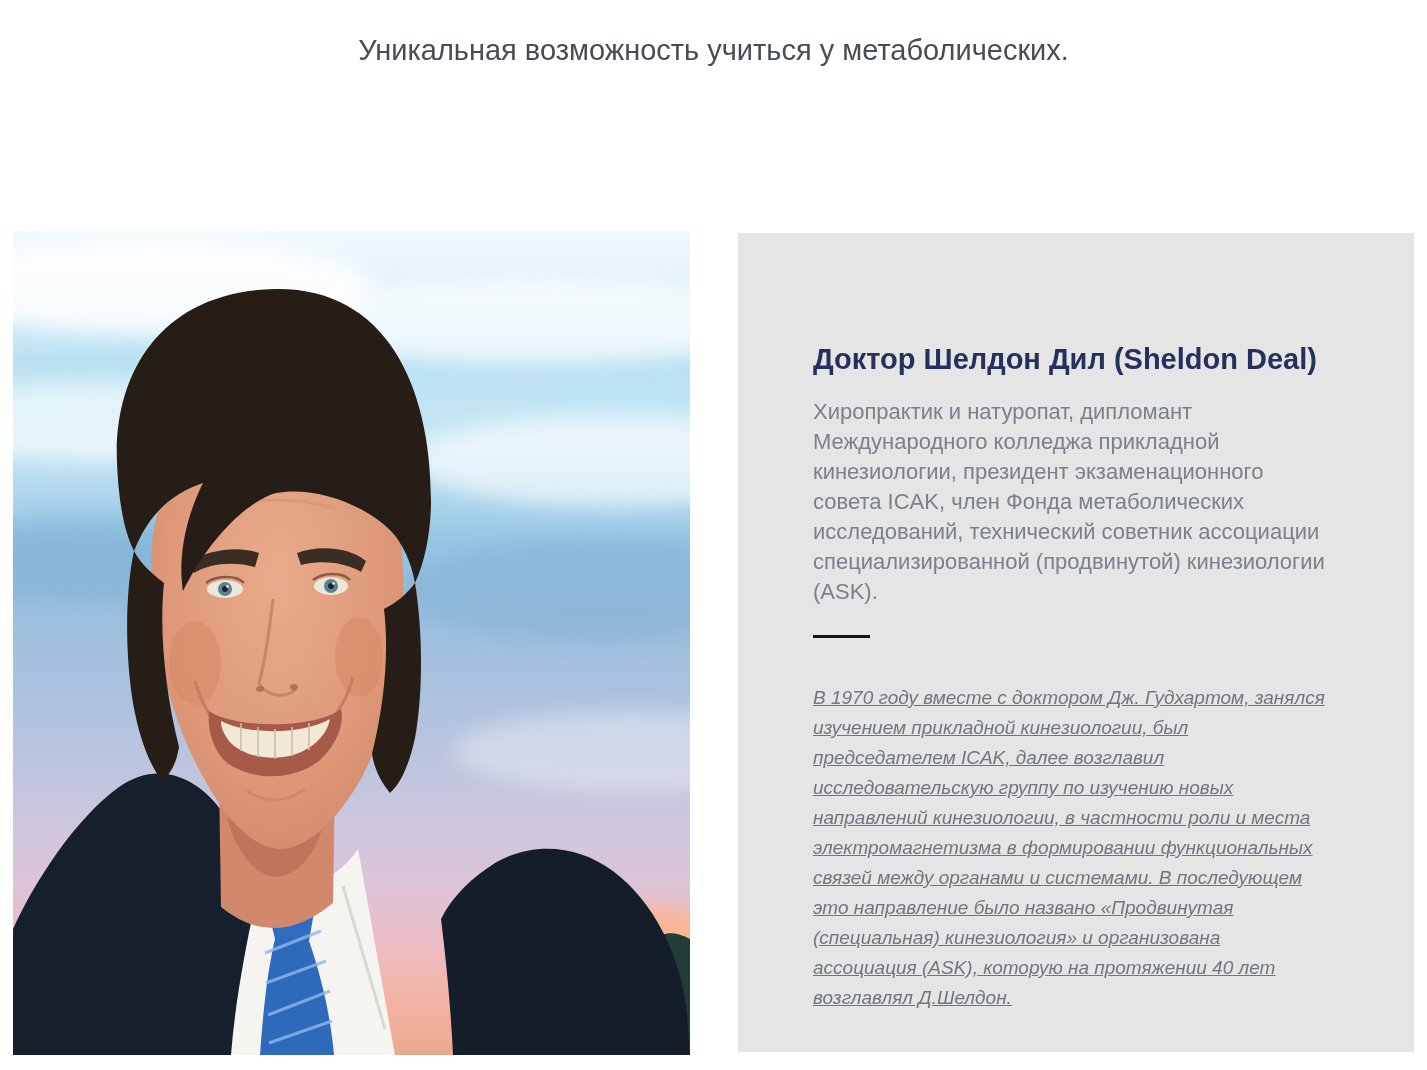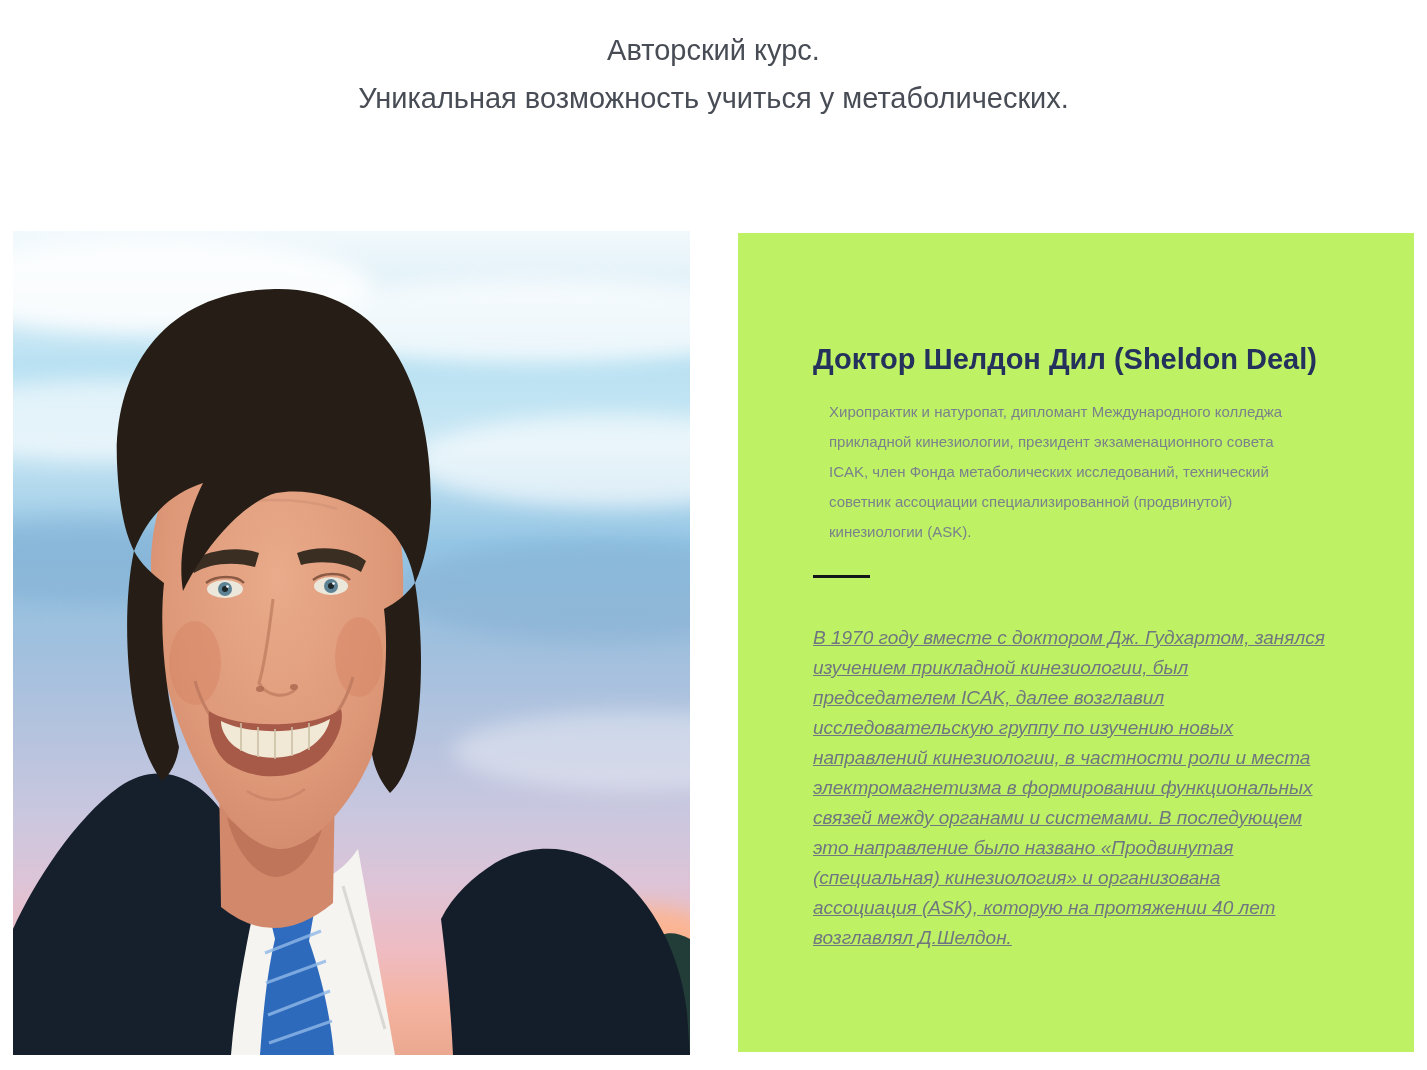--- a/index.html
+++ b/index.html
@@ -6,33 +6,32 @@
   body{font-family:"Liberation Sans", sans-serif;}
   .page{position:relative;width:1427px;height:1070px;background:#ffffff;overflow:hidden;}
 
   .intro{position:absolute;top:26px;left:0;width:100%;text-align:center;
          color:#474c55;font-size:29px;line-height:48px;font-weight:400;}
 
   .photo-figure{position:absolute;left:13px;top:231px;width:677px;height:824px;margin:0;}
   .photo-figure svg{display:block;width:100%;height:100%;}
 
   .card{position:absolute;left:738px;top:233px;width:676px;height:819px;
-        background:#bef264;box-sizing:border-box;padding:110px 86px 0 75px;}
+        background:#e5e5e5;box-sizing:border-box;padding:110px 86px 0 75px;}
   .card-title{margin:0 0 21px;font-size:29px;font-weight:700;color:#24315c;white-space:nowrap;}
-  .card-bio{margin:16px;font-size:15px;line-height:30px;color:#7a818b;}
+  .card-bio{margin:0;font-size:22px;line-height:30px;color:#7a818b;}
   .card-divider{width:57px;height:3px;background:#14151a;margin:28px 0 45px;}
   .card-history{margin:0;font-size:19px;line-height:30px;color:#70767f;font-style:italic;text-decoration:underline;}
 </style>
 </head>
 <body>
 
 <div class="page">
 
   <div class="intro">
-    <div>Авторский курс.</div>
     <div>Уникальная возможность учиться у метаболических.</div>
   </div>
 
   <figure class="photo-figure">
     <svg viewBox="0 0 677 824" preserveAspectRatio="none">
       <defs>
         <linearGradient id="skyGrad" x1="0" y1="0" x2="0" y2="1">
           <stop offset="0" stop-color="#f2f9fc"></stop>
           <stop offset="0.07" stop-color="#dff0f8"></stop>
           <stop offset="0.16" stop-color="#b9e1f2"></stop>

